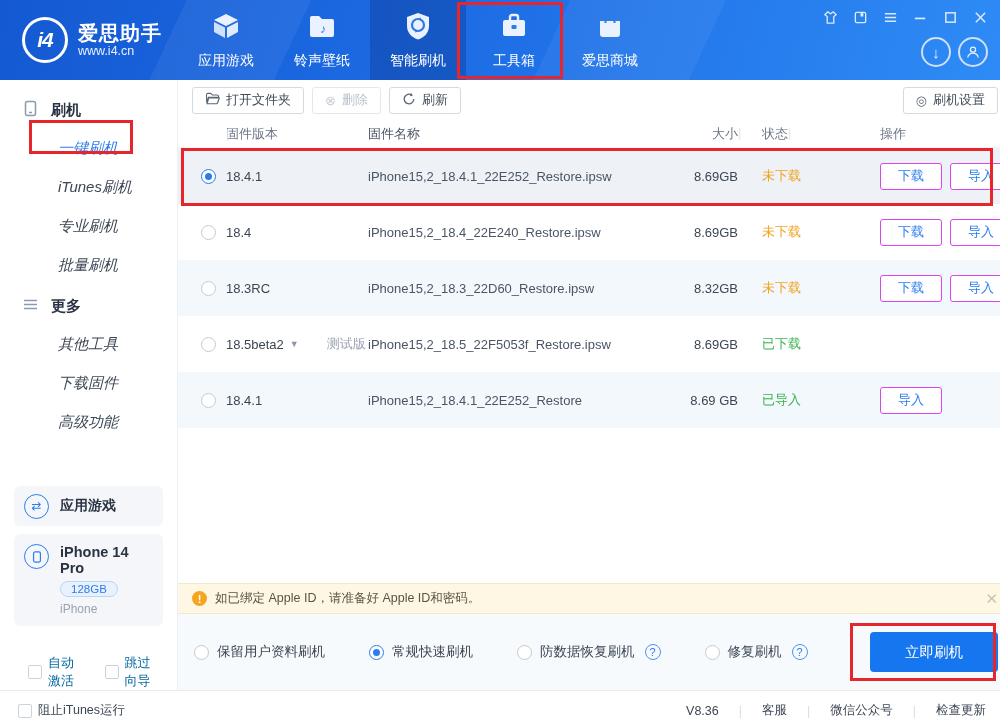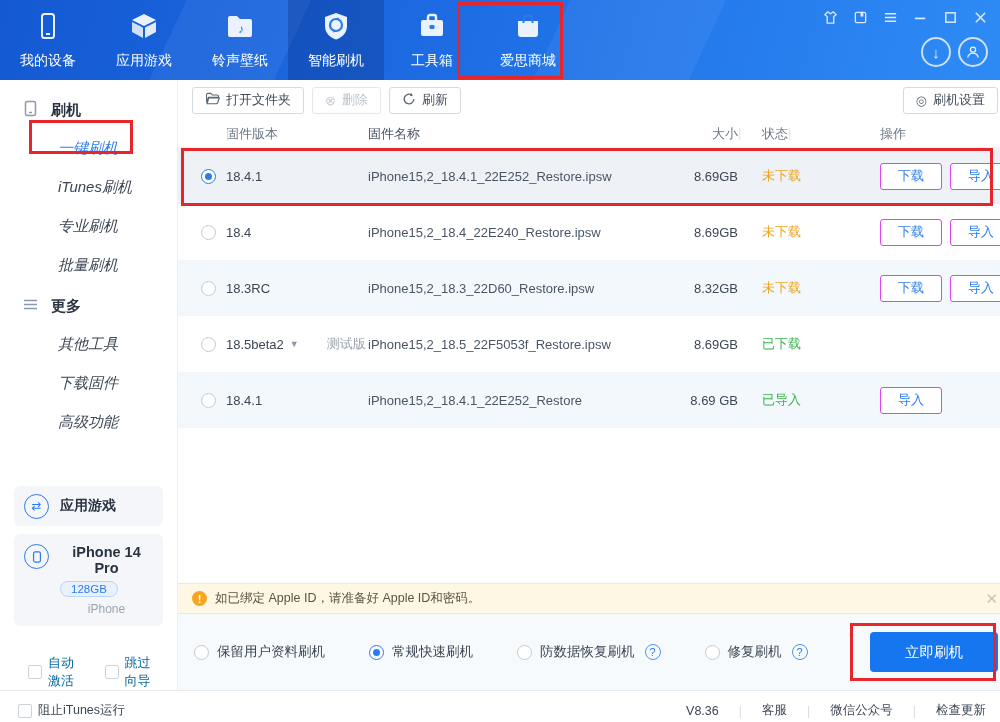--- a/index.html
+++ b/index.html
@@ -29,21 +29,21 @@
   .sgroup { display:flex; align-items:center; gap:12px; padding:8px 0 8px 22px; font-size:15px; font-weight:bold; color:#2a3342; }
   .sgroup svg { width:17px; height:17px; }
   .sitem { padding:12px 0 12px 58px; font-size:15px; color:#3c4654; cursor:pointer; line-height:15px;font-style:italic; }
   .sitem.active { color:#2b7cf0; }
   .side-cards { margin-top:auto; padding:0 14px; }
   .card { background:#f4f6f9; border-radius:6px; padding:10px; margin-bottom:8px; }
   .mode-card { display:flex; align-items:center; gap:11px; height:40px; cursor:pointer; }
   .circle-ic { width:25px; height:25px; border:1.5px solid #2b7cf0; border-radius:50%; color:#2b7cf0; display:flex; align-items:center; justify-content:center; font-size:12px; flex:none; background:#fff0; }
   .mode-label { font-weight:bold; font-size:14px; color:#2a3342; }
   .dev-card { display:flex; gap:11px; cursor:pointer; }
-  .dev-info { display:flex; flex-direction:column; gap:5px;text-align:center; }
+  .dev-info { display:flex; flex-direction:column; gap:5px; }
   .dev-name { font-weight:bold; font-size:14.5px; color:#2a3342; }
   .pill { background:#e8f1fd; border:1px solid #b9d6fa; color:#2b7cf0; border-radius:10px; font-size:11.5px; padding:1px 10px; width:max-content; }
   .dev-type { color:#9aa4b0; font-size:12px; }
   .side-checks { display:flex; gap:18px; padding:20px 0 0 14px; color:#0369a1; font-size:13px; }
   .chk { display:flex; align-items:center; gap:6px; cursor:pointer; }
   .chk-box { width:14px; height:14px; border:1px solid #ccd3db; border-radius:2px; background:#fff; flex:none; }
 
   .main { flex:1; display:flex; flex-direction:column; background:#fff; }
 
   
@@ -96,28 +96,28 @@
   .sb-sep { color:#d8dde3; }
   .sb-link { cursor:pointer; }
 
   
   .red-box { position:absolute; border:3px solid #e6262b; pointer-events:none; z-index:60; }
 </style>
 </head>
 <body>
 
 <div class="header">
+  <div class="logo">
+    <div class="logo-mark">i4</div>
+    <div>
+      <div class="logo-title">爱思助手</div>
+      <div class="logo-sub">www.i4.cn</div>
+    </div>
+  </div>
   <div class="nav">
-    <div class="nav-item">
-      <span><svg viewBox="0 0 32 32">
-            <rect x="10" y="4" width="12" height="24" rx="2.5" fill="none" stroke="#eaf2ff" stroke-width="2"></rect>
-            <line x1="14" y1="24" x2="18" y2="24" stroke="#eaf2ff" stroke-width="2"></line>
-          </svg></span>
-      <span>我的设备</span>
-    </div>
     <div class="nav-item">
       <span><svg viewBox="0 0 32 32">
             <path d="M16 4 L28 10 L16 16 L4 10 Z" fill="#eaf2ff"></path>
             <path d="M4 12 L15 17.5 L15 28 L4 22 Z" fill="#cfe0fa"></path>
             <path d="M28 12 L17 17.5 L17 28 L28 22 Z" fill="#e0ecfd"></path>
           </svg></span>
       <span>应用游戏</span>
     </div>
     <div class="nav-item">
       <span><svg viewBox="0 0 32 32">

